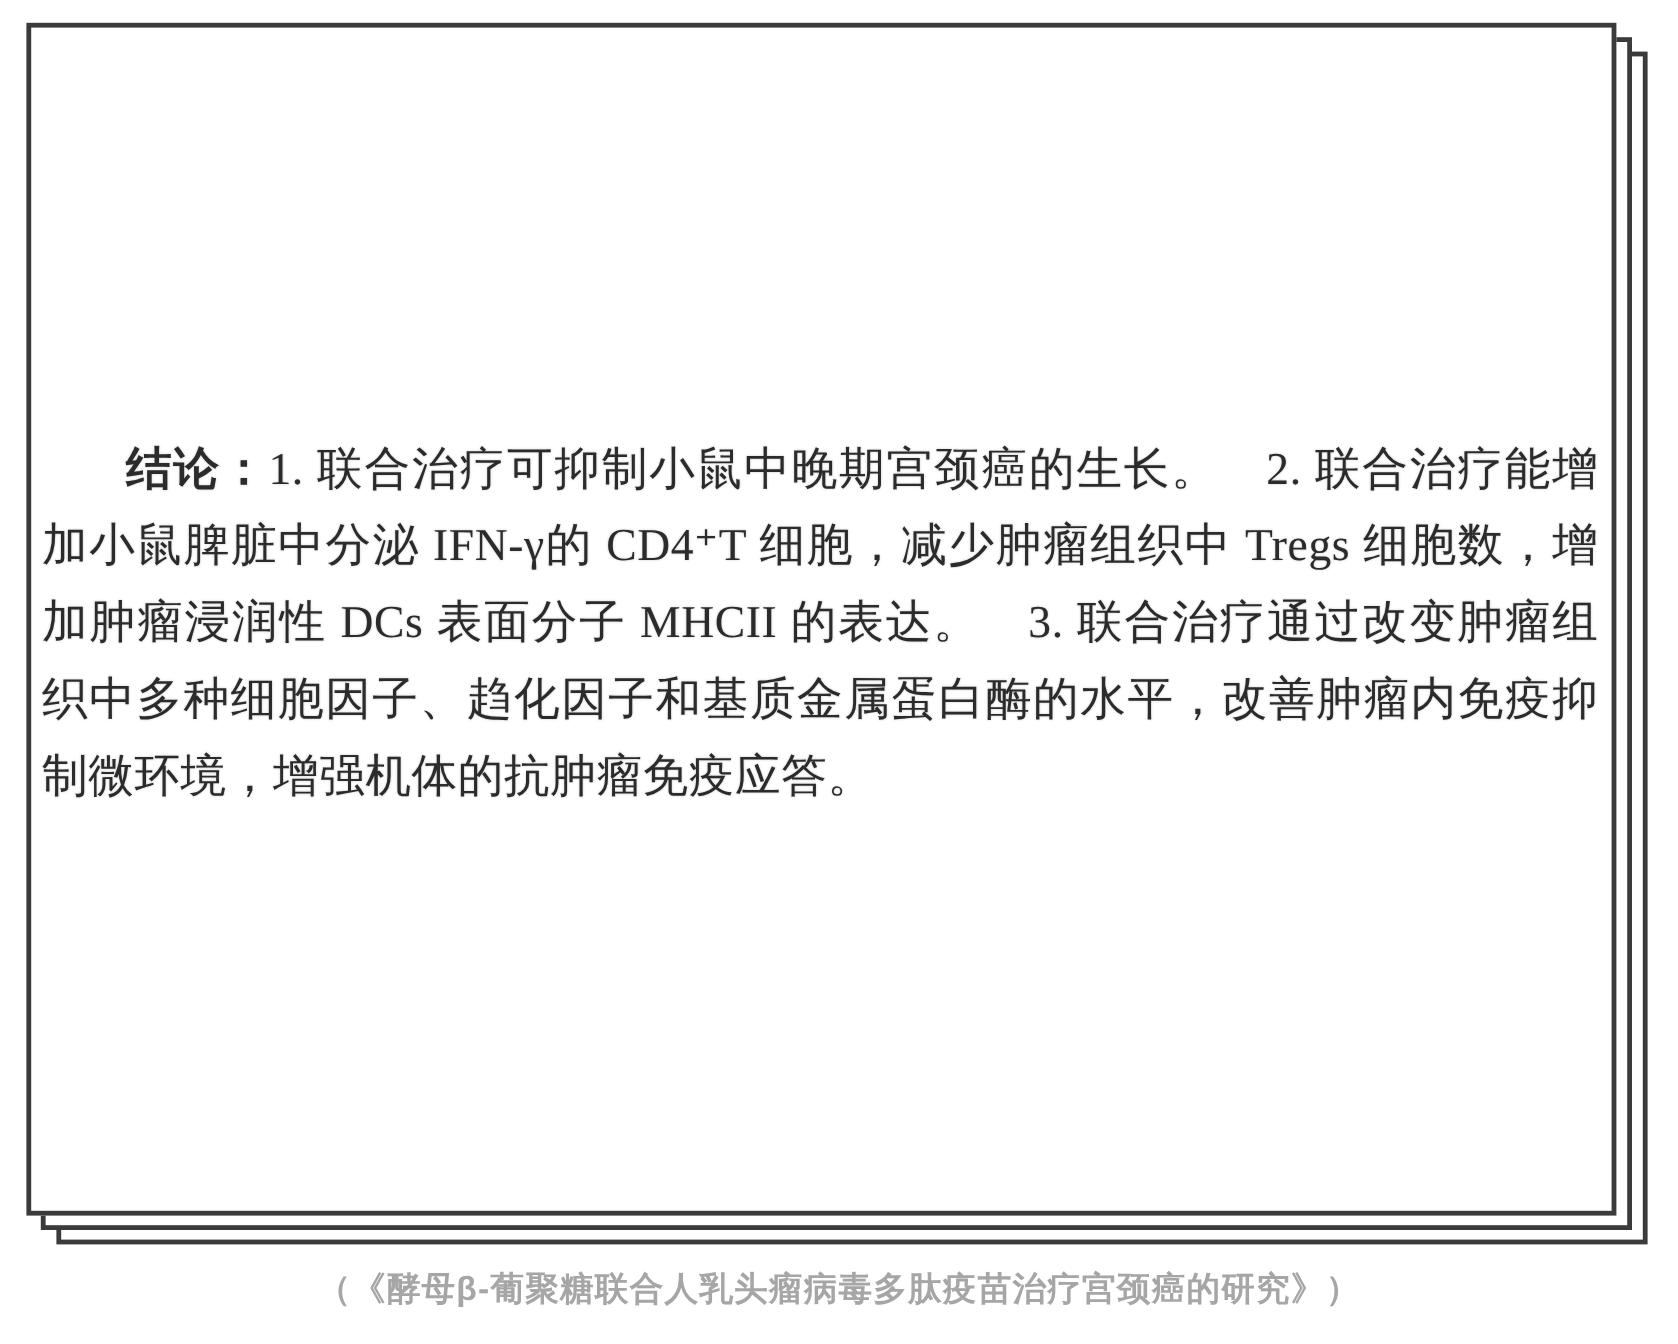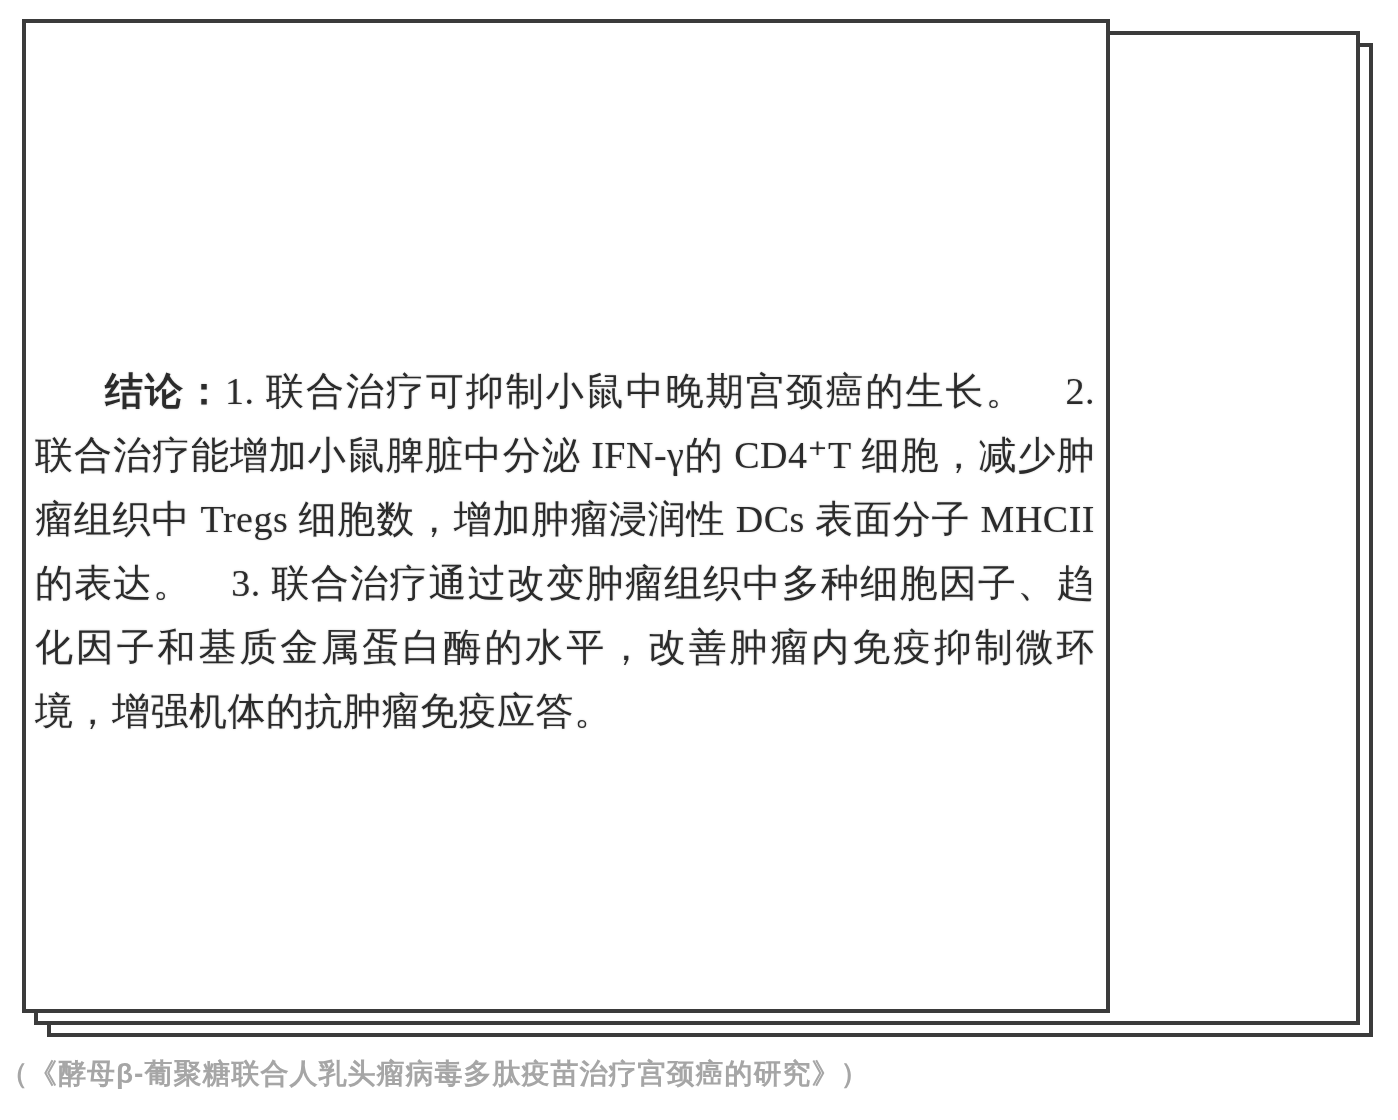--- a/index.html
+++ b/index.html
@@ -26,21 +26,21 @@
     width: 1326px; height: 994px;
     z-index: 1;
   }
   .sheet-back-1 {
     left: 34px; top: 31px;
     width: 1326px; height: 994px;
     z-index: 2;
   }
   .sheet-front {
     left: 22px; top: 19px;
-    width: 1088px; height: 994px;
+    width: 1325px; height: 994px;
     z-index: 3;
     overflow: hidden;
   }
   .doc-body {
     padding: 336px 11px 0 9px;
     font-size: 38px;
     line-height: 64px;
     color: #2b2b2b;
     text-align: justify;
     text-indent: 70px;
@@ -49,21 +49,21 @@
   }
   .doc-body .lead {
     font-weight: bold;
   }
   .caption {
     position: absolute;
     left: 0;
     right: 0;
     top: 1052px;
     z-index: 4;
-    text-align: left;
+    text-align: center;
     font-family: "Liberation Sans", "DejaVu Sans", sans-serif;
     font-weight: bold;
     font-size: 28px;
     line-height: 44px;
     color: #a6a6a6;
     letter-spacing: 1px;
   }
 </style>
 </head>
 <body>

